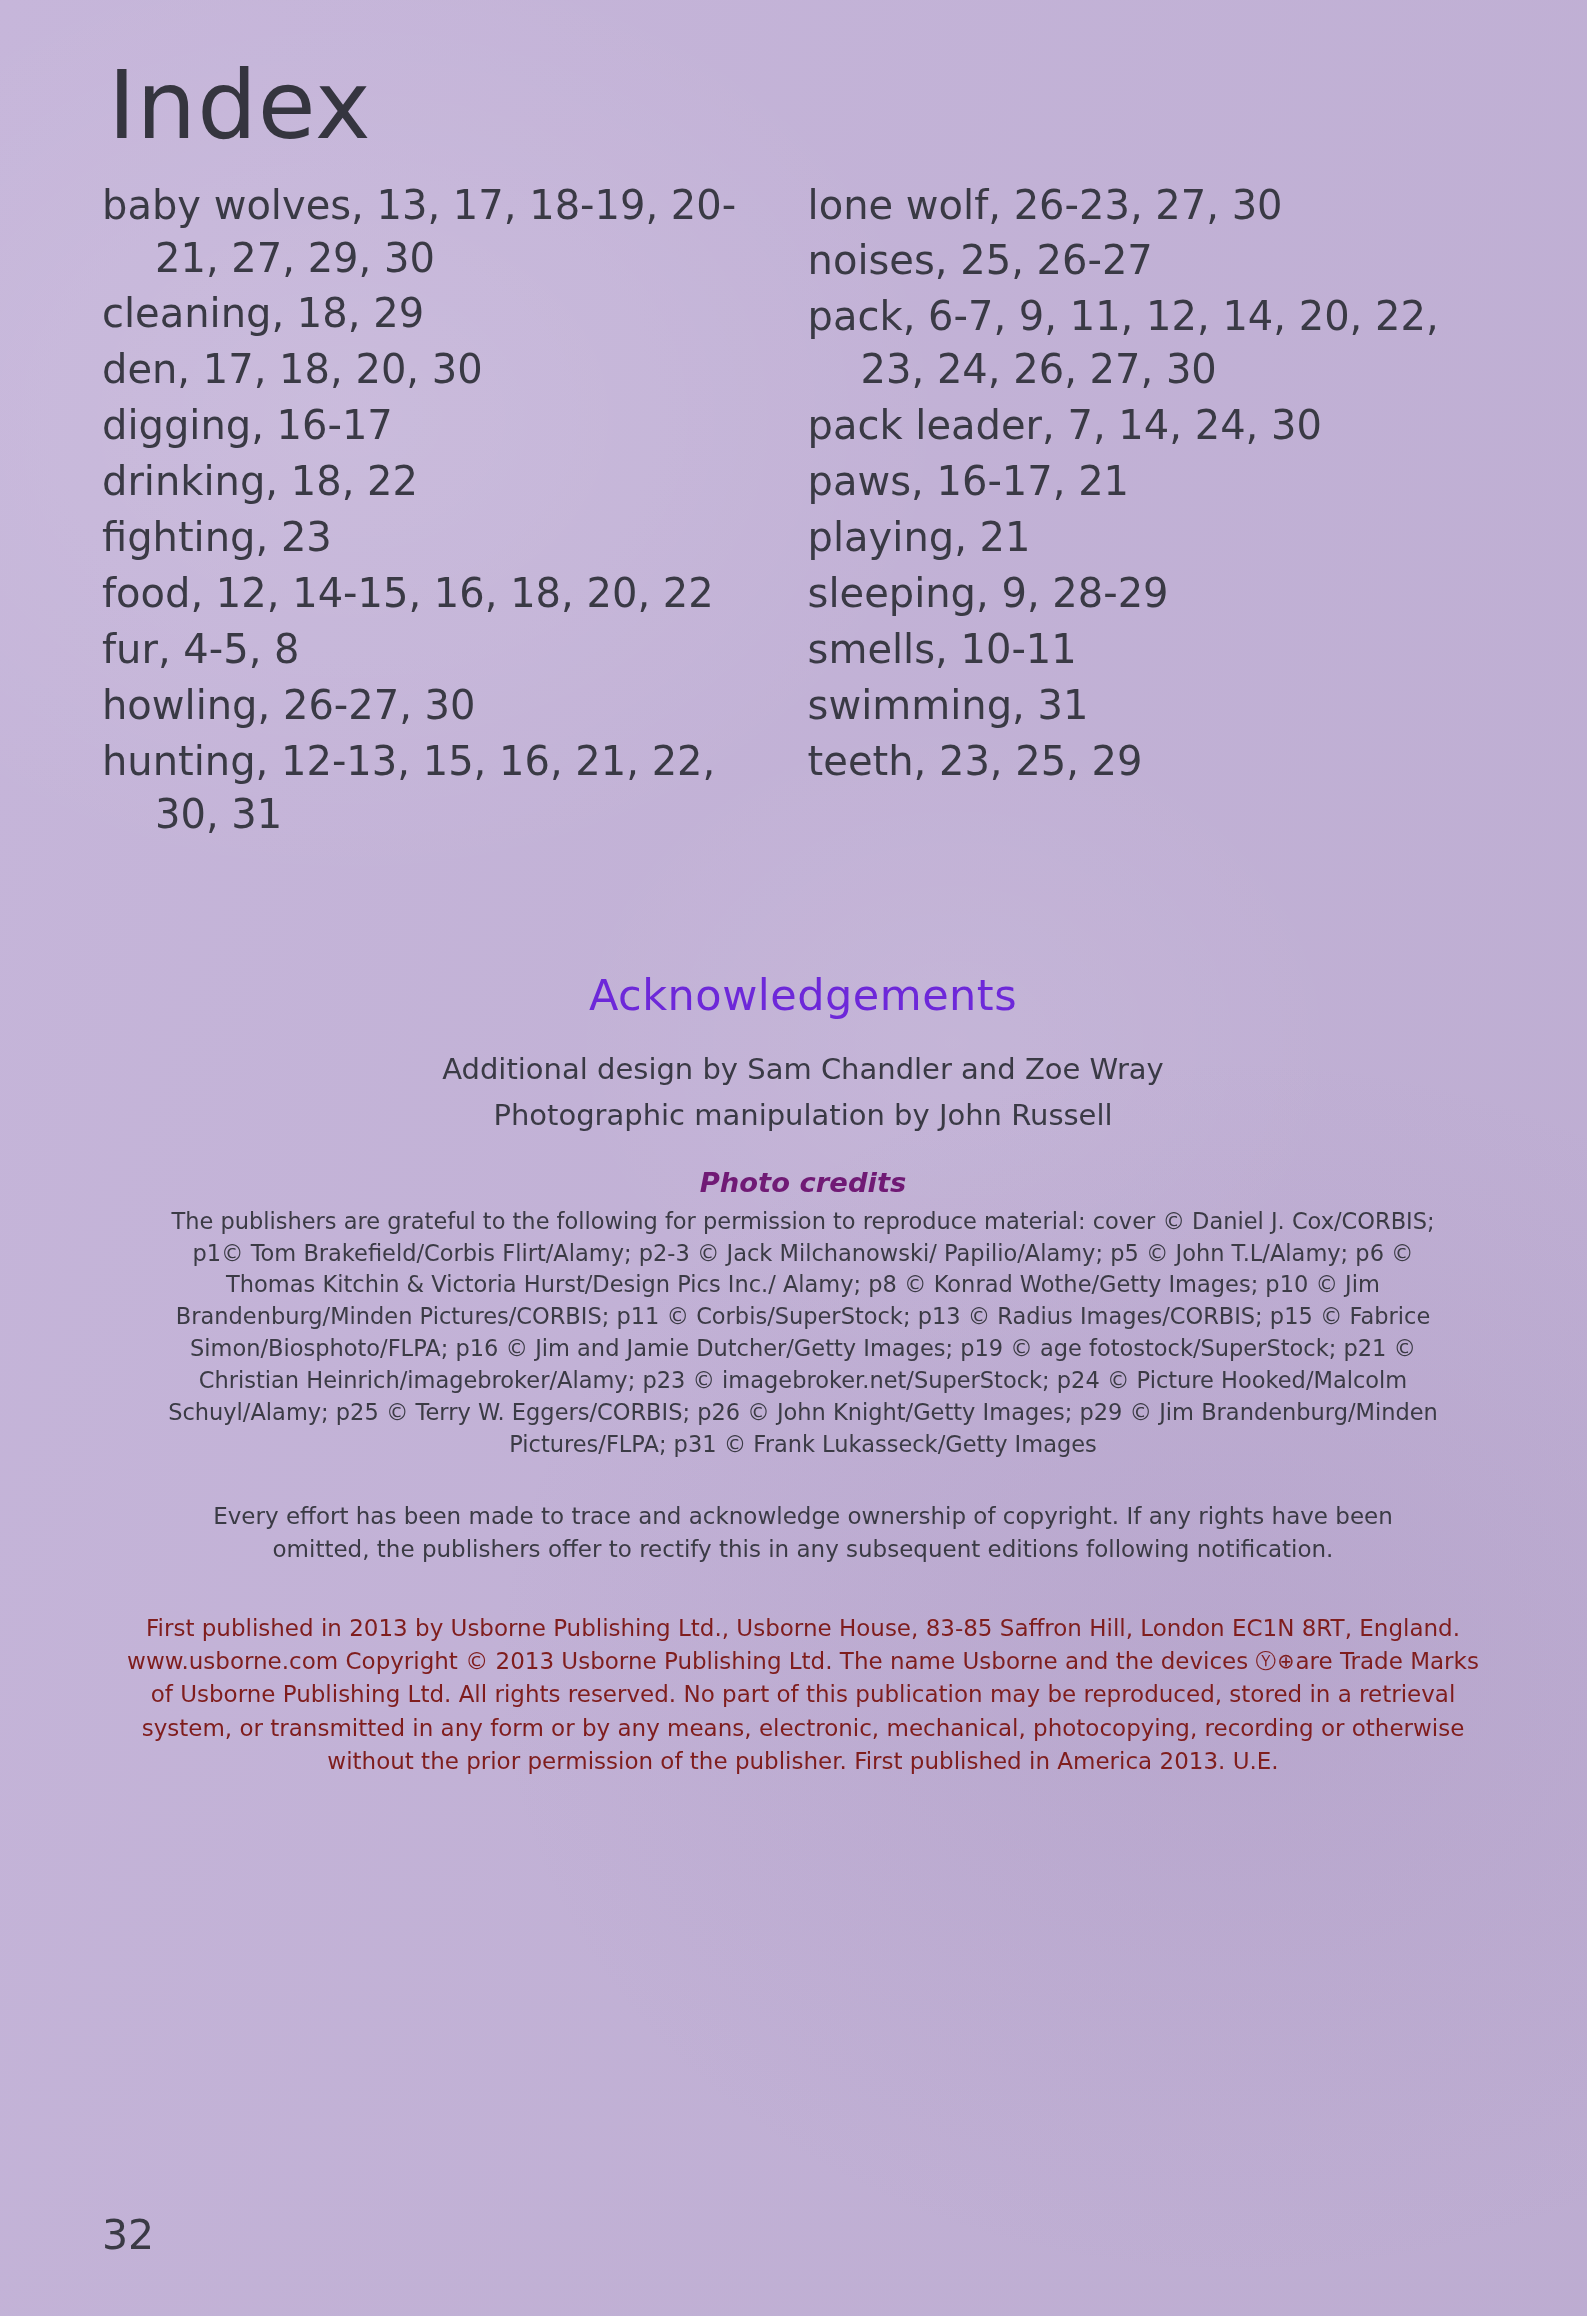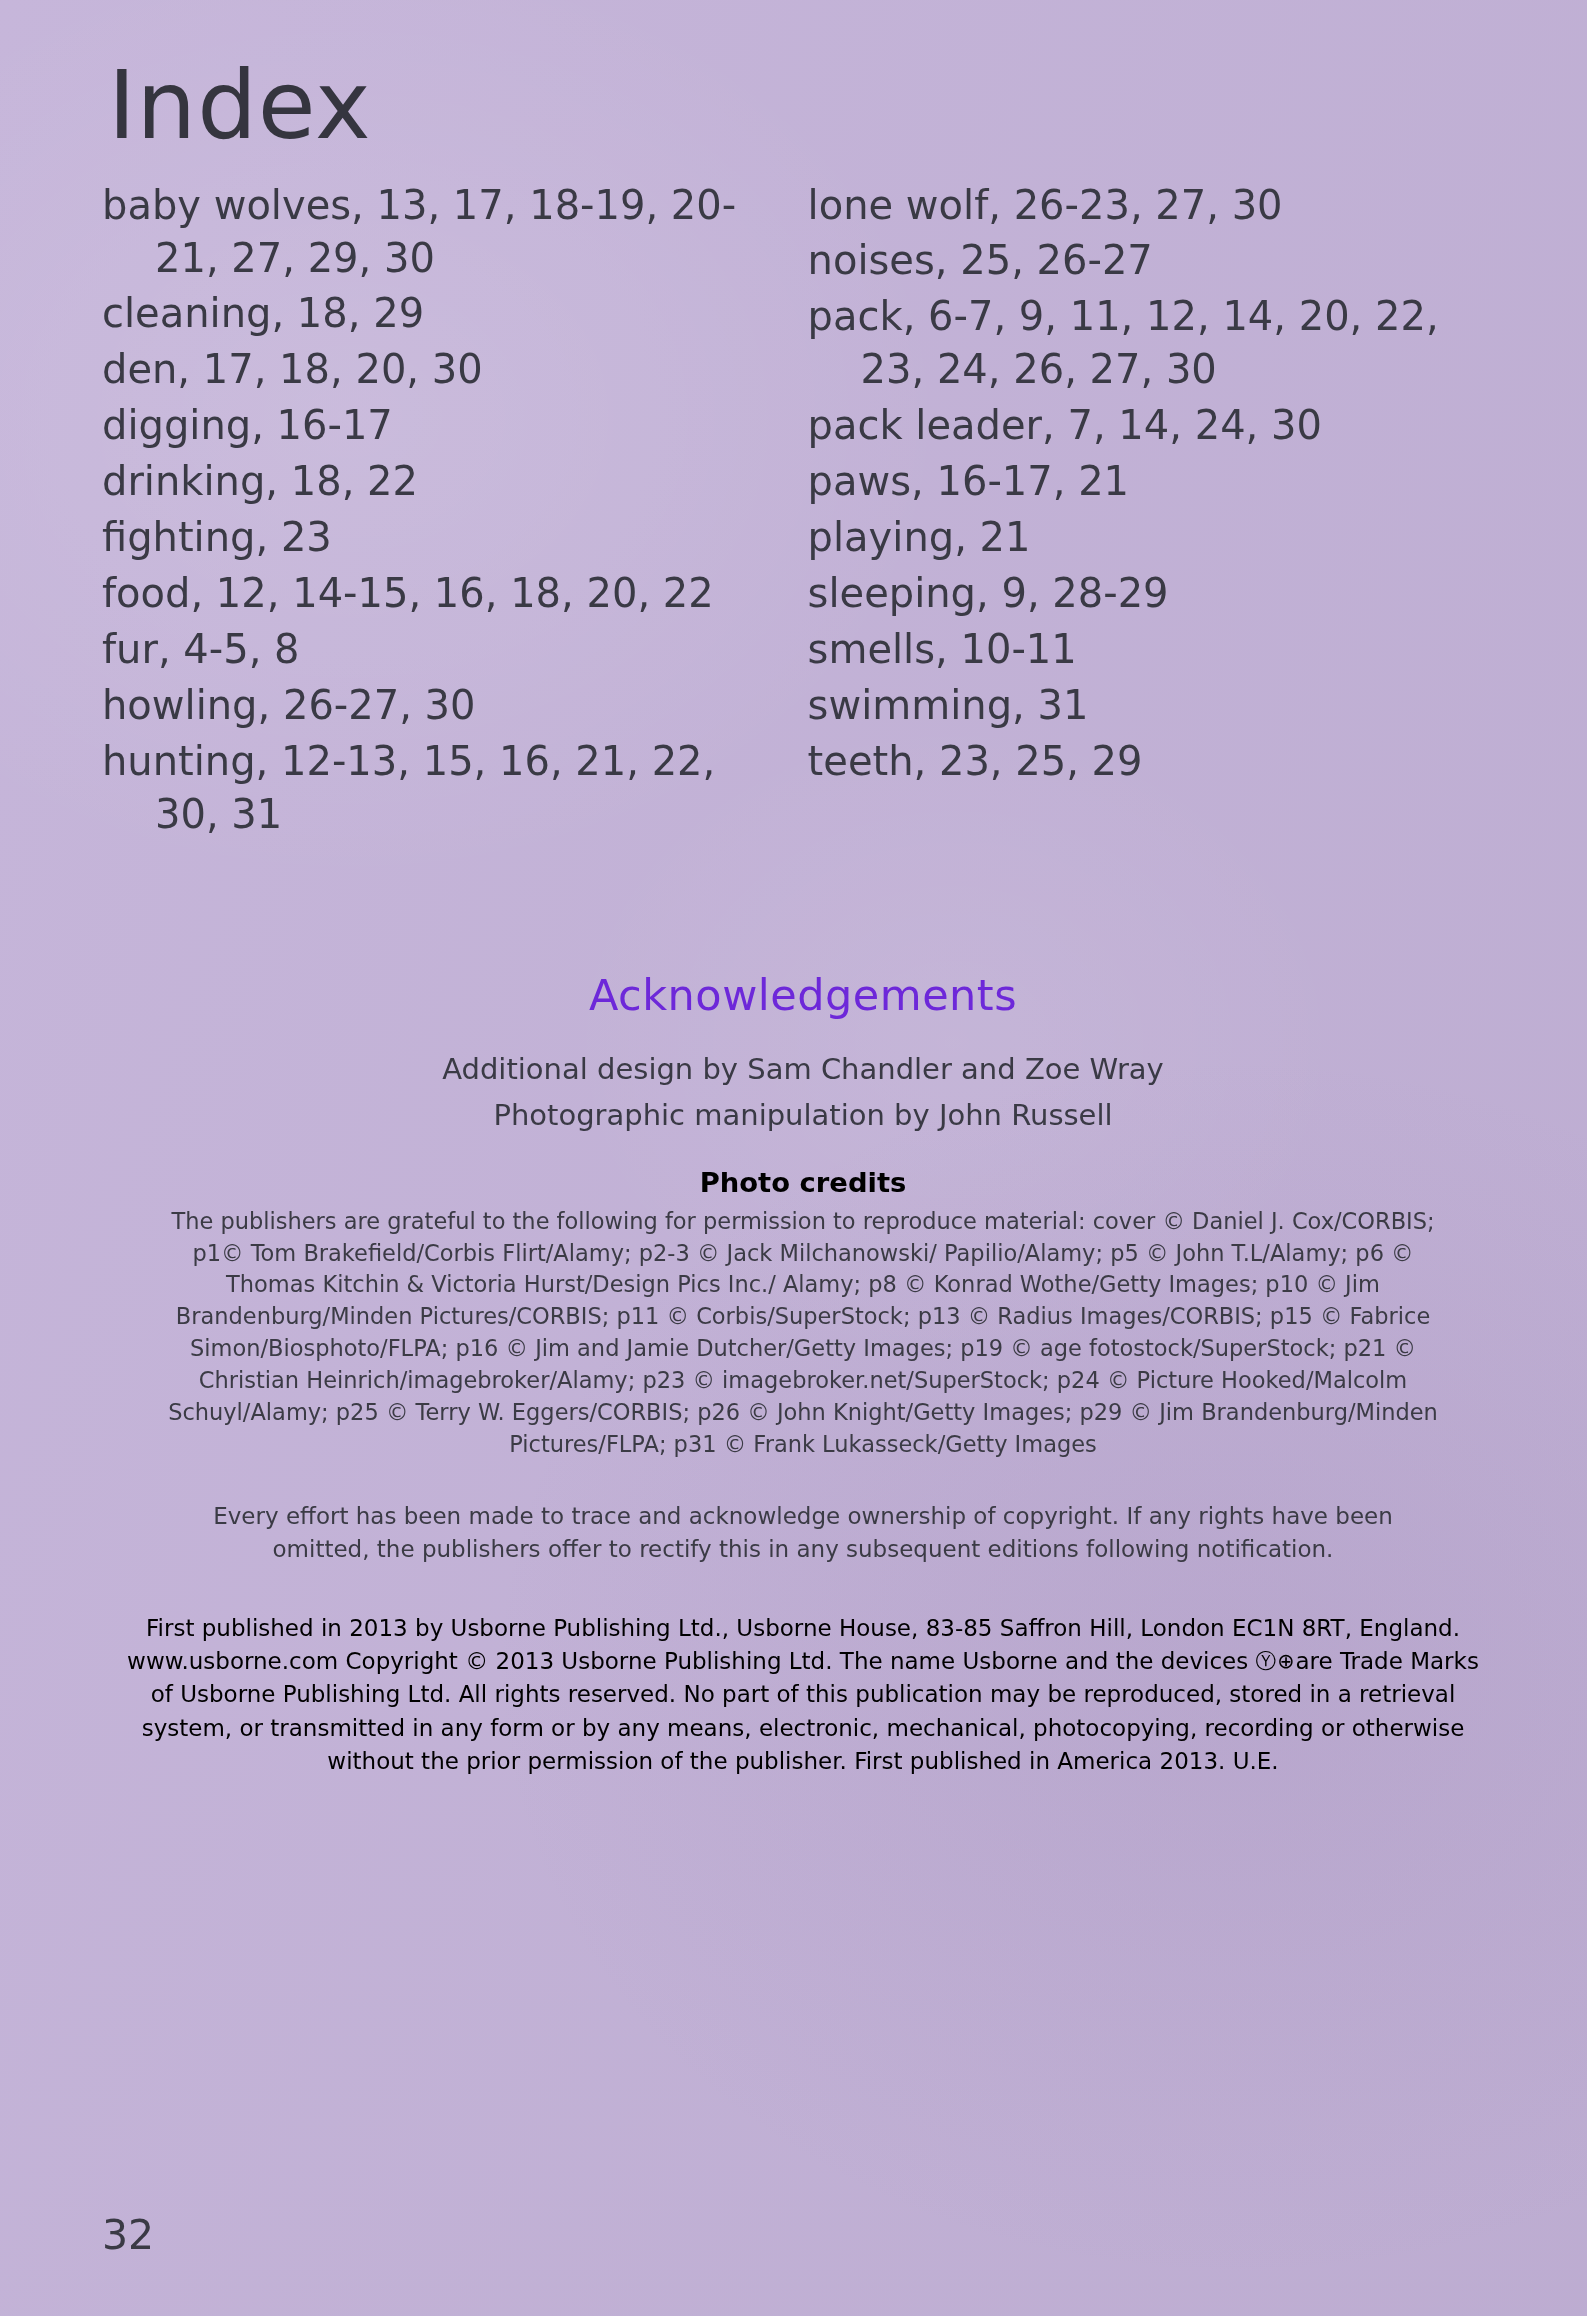--- a/index.html
+++ b/index.html
@@ -80,42 +80,43 @@
   .ack-line {
     font-size: 29px;
     line-height: 1.45;
     color: #3a3a45;
     margin: 0 0 3.9px 0;
   }
   h3.credits-title {
     font-size: 27.4px;
     font-weight: bold;
     margin: 31px 0 7.8px 0;
-    color: #000000;
+    color: #701a75;
+    font-style: italic;
   }
   .credits-body {
     font-size: 22.5px;
     line-height: 1.42;
     color: #3b3b45;
     margin: 0 auto;
     width: 1284px;
     text-align: center;
   }
   .credits-note {
     font-size: 23px;
     line-height: 1.45;
     color: #3b3b45;
     margin: 39px auto 0 auto;
     width: 1245px;
     text-align: center;
   }
   .imprint {
     font-size: 23px;
     line-height: 1.45;
-    color: #000000;
+    color: #7f1d1d;
     margin: 45px auto 0 auto;
     width: 1362px;
     text-align: center;
   }
   .marks {
     display: inline-block;
     font-size: 20.6px;
     letter-spacing: 1px;
     vertical-align: 1px;
   }

